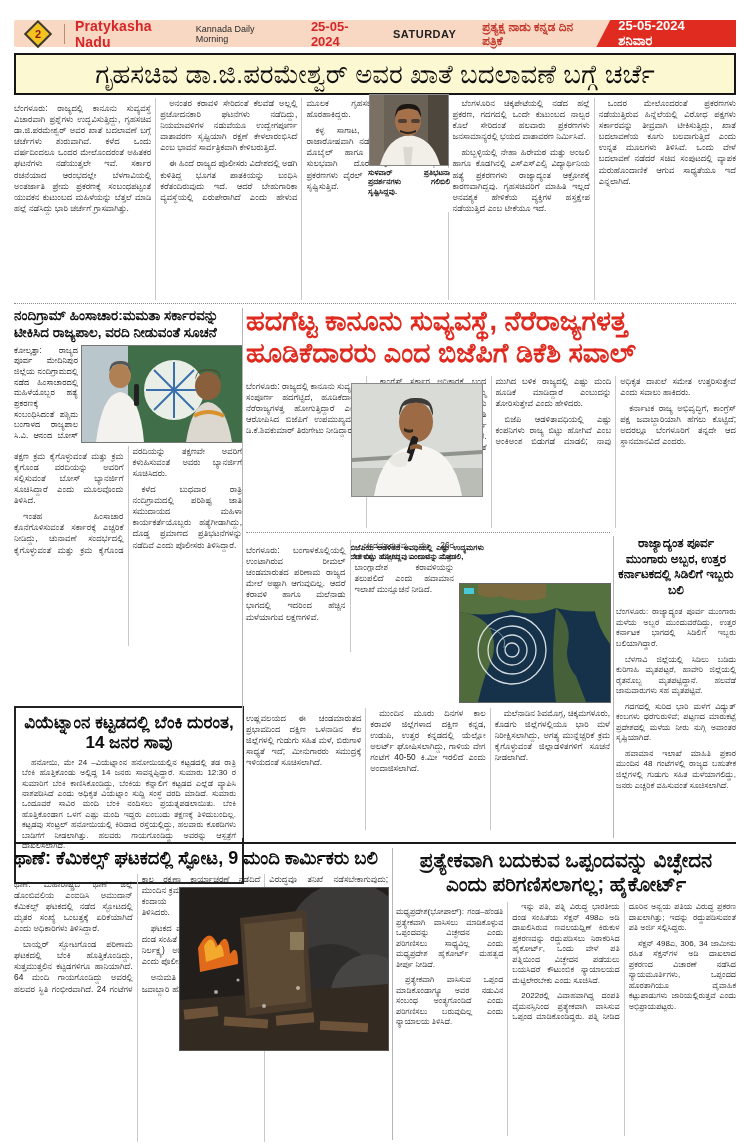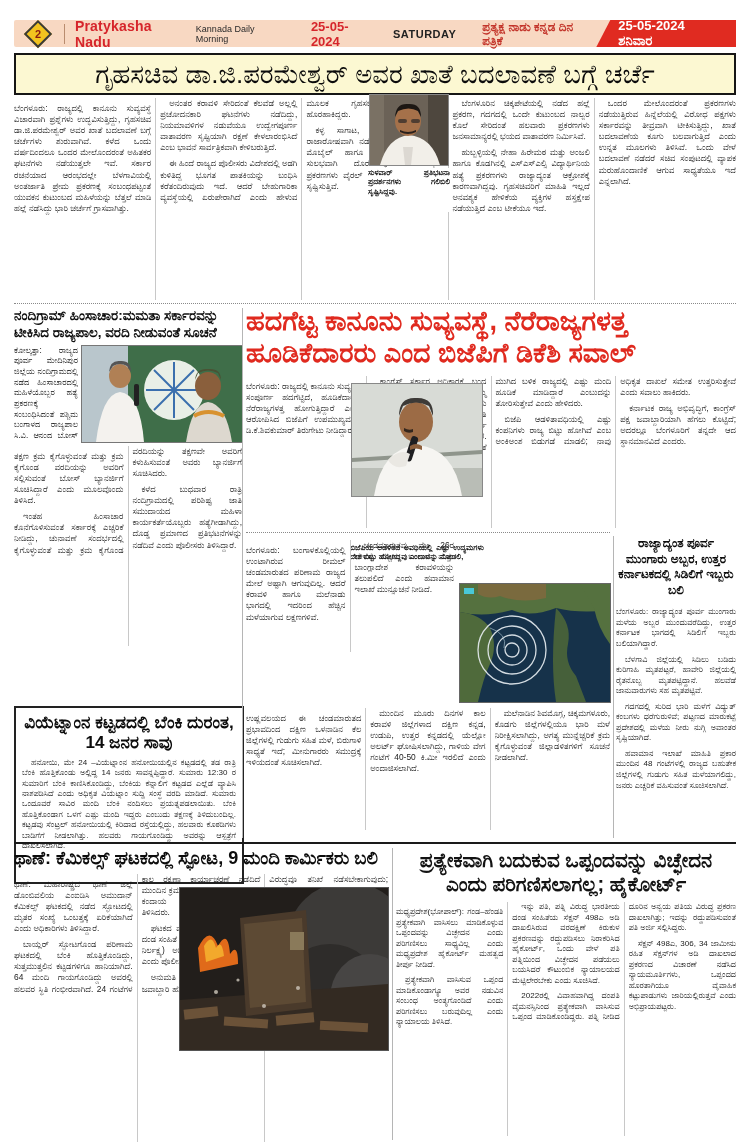--- a/index.html
+++ b/index.html
@@ -277,17 +277,17 @@
 <div class="abs rule-v" style="left:392px;top:848px;height:292px;"></div>
 
 <div class="abs hc-wrap">
   <div class="hc-hl">
     <div>ಪ್ರತ್ಯೇಕವಾಗಿ ಬದುಕುವ ಒಪ್ಪಂದವನ್ನು ವಿಚ್ಛೇದನ</div>
     <div>ಎಂದು ಪರಿಗಣಿಸಲಾಗಲ್ಲ; ಹೈಕೋರ್ಟ್</div>
   </div>
   <div class="hc-body bodytext">
       <p>ಮಧ್ಯಪ್ರದೇಶ(ಭೋಪಾಲ್): ಗಂಡ–ಹೆಂಡತಿ ಪ್ರತ್ಯೇಕವಾಗಿ ವಾಸಿಸಲು ಮಾಡಿಕೊಳ್ಳುವ ಒಪ್ಪಂದವನ್ನು ವಿಚ್ಛೇದನ ಎಂದು ಪರಿಗಣಿಸಲು ಸಾಧ್ಯವಿಲ್ಲ ಎಂದು ಮಧ್ಯಪ್ರದೇಶ ಹೈಕೋರ್ಟ್ ಮಹತ್ವದ ತೀರ್ಪು ನೀಡಿದೆ.</p>
       <p>ಪ್ರತ್ಯೇಕವಾಗಿ ವಾಸಿಸುವ ಒಪ್ಪಂದ ಮಾಡಿಕೊಂಡಾಗ್ಯೂ ಅವರ ನಡುವಿನ ಸಂಬಂಧ ಅಂತ್ಯಗೊಂಡಿದೆ ಎಂದು ಪರಿಗಣಿಸಲು ಬರುವುದಿಲ್ಲ ಎಂದು ನ್ಯಾಯಾಲಯ ತಿಳಿಸಿದೆ.</p>
-      <p>ಇನ್ನು ಪತಿ, ಪತ್ನಿ ವಿರುದ್ಧ ಭಾರತೀಯ ದಂಡ ಸಂಹಿತೆಯ ಸೆಕ್ಷನ್ 498ಎ ಅಡಿ ದಾಖಲಿಸಿರುವ ವರದಕ್ಷಿಣೆ ಕಿರುಕುಳ ಪ್ರಕರಣವನ್ನು ರದ್ದುಪಡಿಸಲು ನಿರಾಕರಿಸಿದ ಹೈಕೋರ್ಟ್, ಒಂದು ವೇಳೆ ಪತಿ ಪತ್ನಿಯಿಂದ ವಿಚ್ಛೇದನ ಪಡೆಯಲು ಬಯಸಿದರೆ ಕೌಟುಂಬಿಕ ನ್ಯಾಯಾಲಯದ ಮೆಟ್ಟಿಲೇರಬೇಕು ಎಂದು ಸೂಚಿಸಿದೆ.</p>
+      <p>ಇನ್ನು ಪತಿ, ಪತ್ನಿ ವಿರುದ್ಧ ಭಾರತೀಯ ದಂಡ ಸಂಹಿತೆಯ ಸೆಕ್ಷನ್ 498ಎ ಅಡಿ ದಾಖಲಿಸಿರುವ ಣವಲಯದ್ಷಿಣೆ ಕಿರುಕುಳ ಪ್ರಕರಣವನ್ನು ರದ್ದುಪಡಿಸಲು ನಿರಾಕರಿಸಿದ ಹೈಕೋರ್ಟ್, ಒಂದು ವೇಳೆ ಪತಿ ಪತ್ನಿಯಿಂದ ವಿಚ್ಛೇದನ ಪಡೆಯಲು ಬಯಸಿದರೆ ಕೌಟುಂಬಿಕ ನ್ಯಾಯಾಲಯದ ಮೆಟ್ಟಿಲೇರಬೇಕು ಎಂದು ಸೂಚಿಸಿದೆ.</p>
       <p>2022ರಲ್ಲಿ ವಿವಾಹವಾಗಿದ್ದ ದಂಪತಿ ವೈಮನಸ್ಸಿನಿಂದ ಪ್ರತ್ಯೇಕವಾಗಿ ವಾಸಿಸುವ ಒಪ್ಪಂದ ಮಾಡಿಕೊಂಡಿದ್ದರು. ಪತ್ನಿ ನೀಡಿದ ದೂರಿನ ಅನ್ವಯ ಪತಿಯ ವಿರುದ್ಧ ಪ್ರಕರಣ ದಾಖಲಾಗಿತ್ತು; ಇದನ್ನು ರದ್ದುಪಡಿಸುವಂತೆ ಪತಿ ಅರ್ಜಿ ಸಲ್ಲಿಸಿದ್ದರು.</p>
       <p>ಸೆಕ್ಷನ್ 498ಎ, 306, 34 ಜಾಮೀನು ರಹಿತ ಸೆಕ್ಷನ್‌ಗಳ ಅಡಿ ದಾಖಲಾದ ಪ್ರಕರಣದ ವಿಚಾರಣೆ ನಡೆಸಿದ ನ್ಯಾಯಮೂರ್ತಿಗಳು, ಒಪ್ಪಂದದ ಹೊರತಾಗಿಯೂ ವೈವಾಹಿಕ ಕಟ್ಟುಪಾಡುಗಳು ಜಾರಿಯಲ್ಲಿರುತ್ತವೆ ಎಂದು ಅಭಿಪ್ರಾಯಪಟ್ಟರು.</p>
     </div>
 </div>
 
 </body></html>

